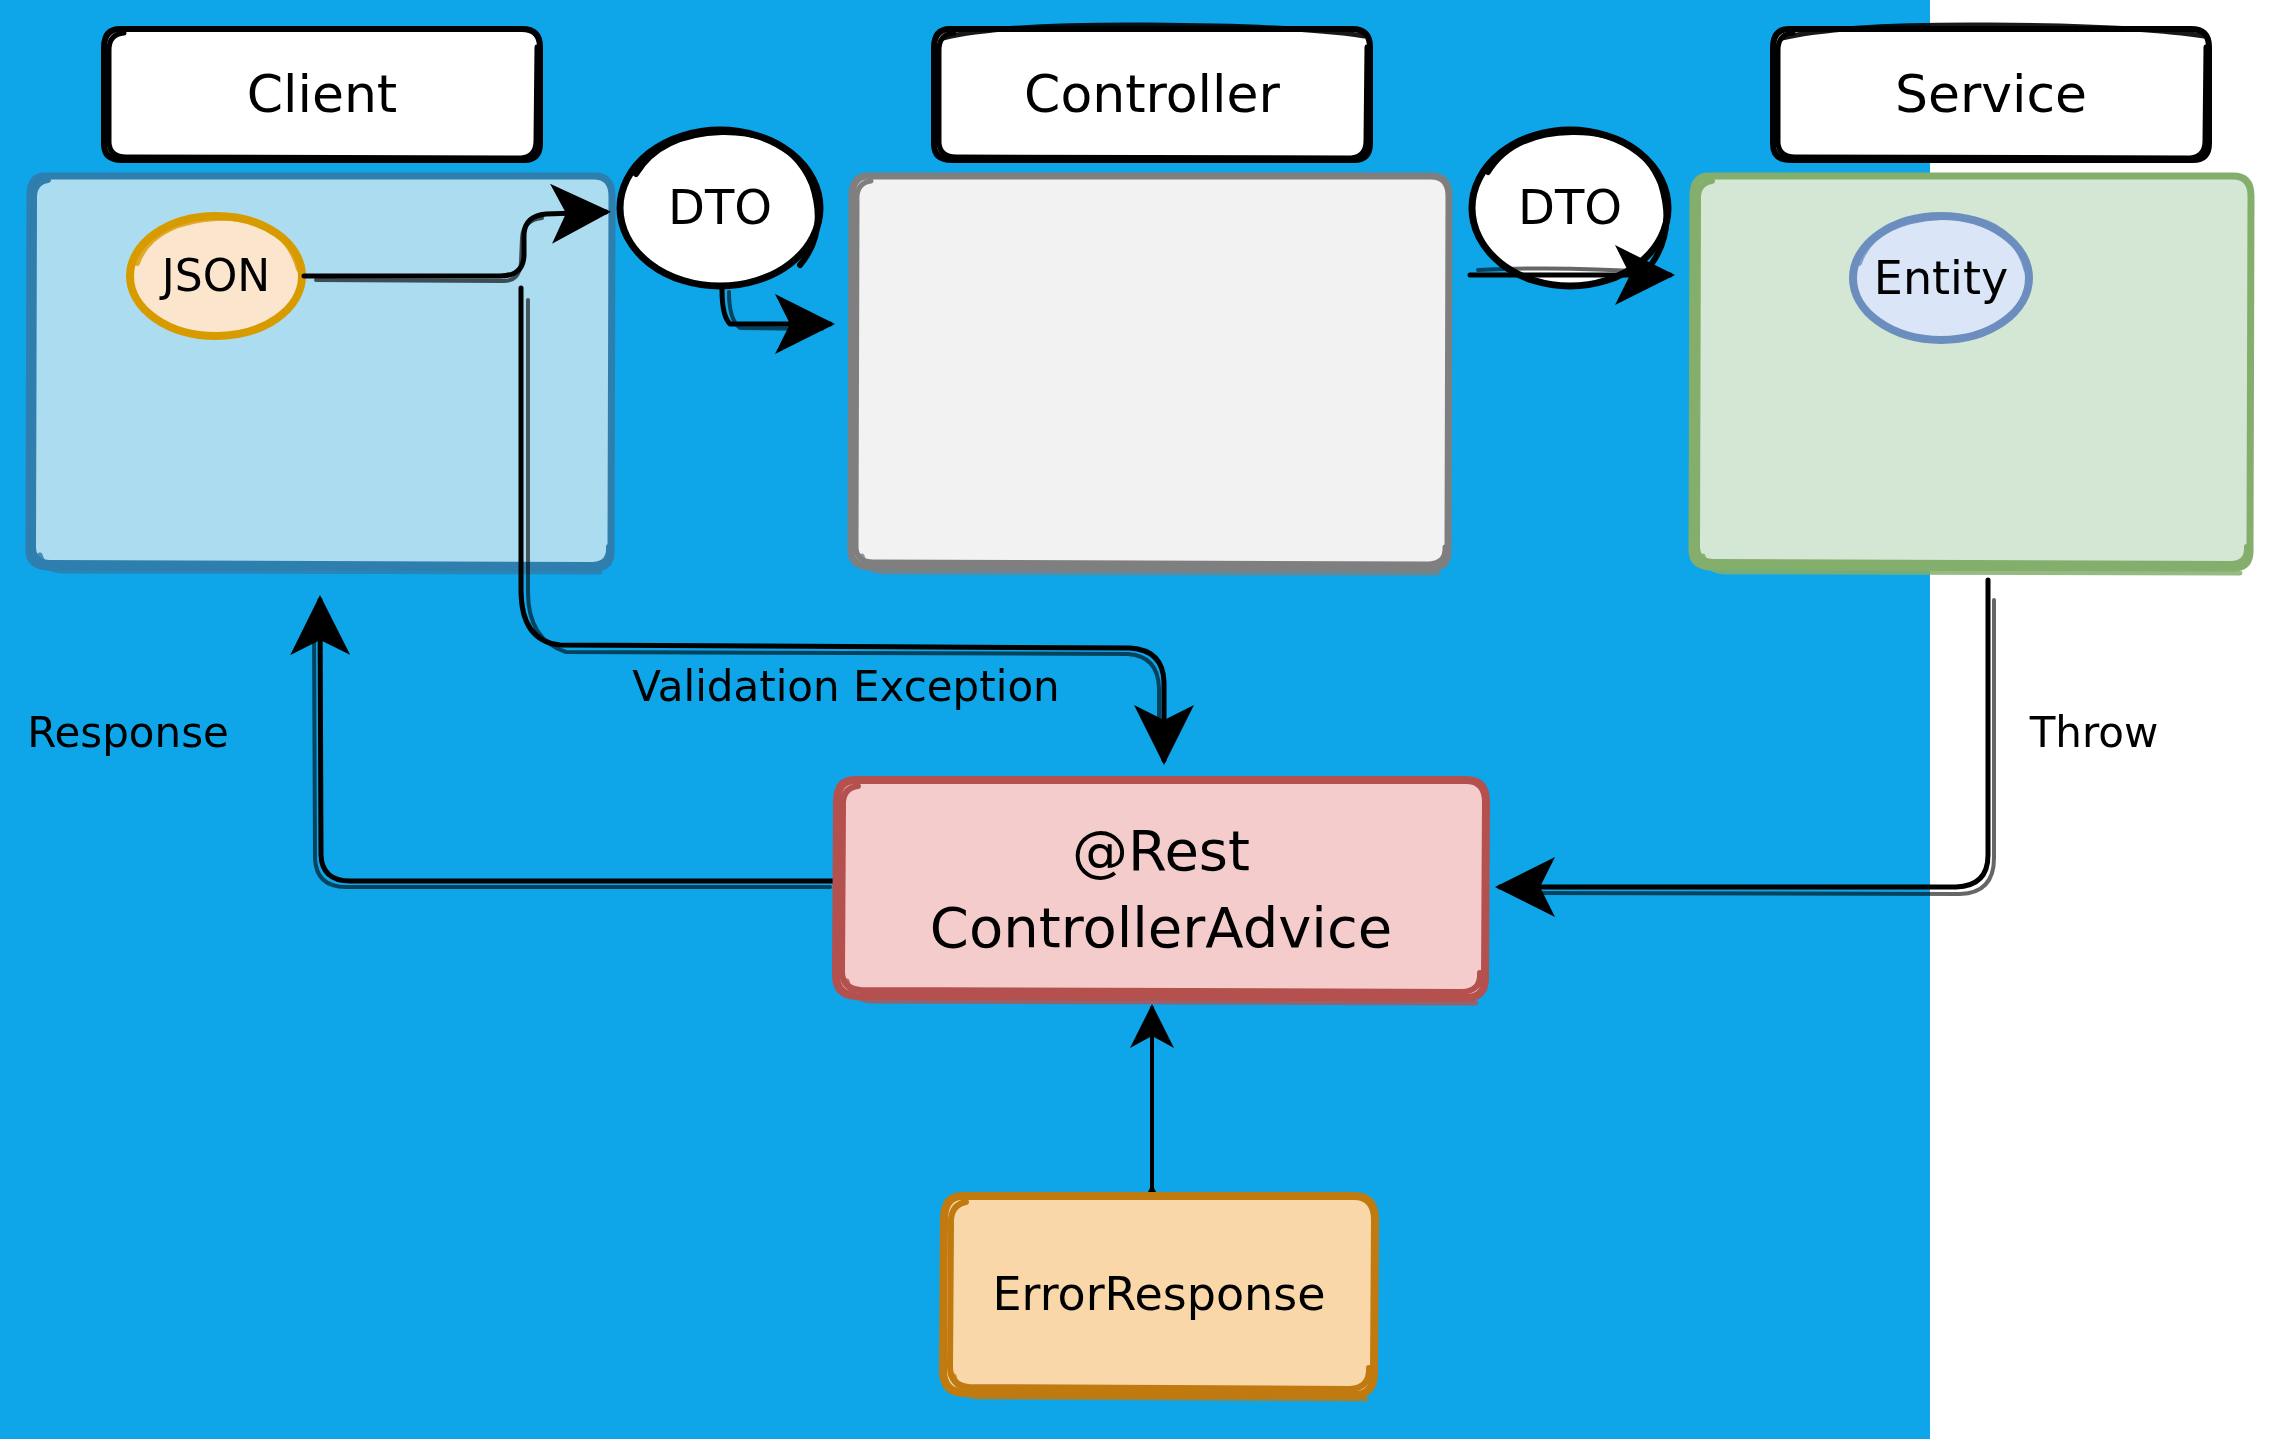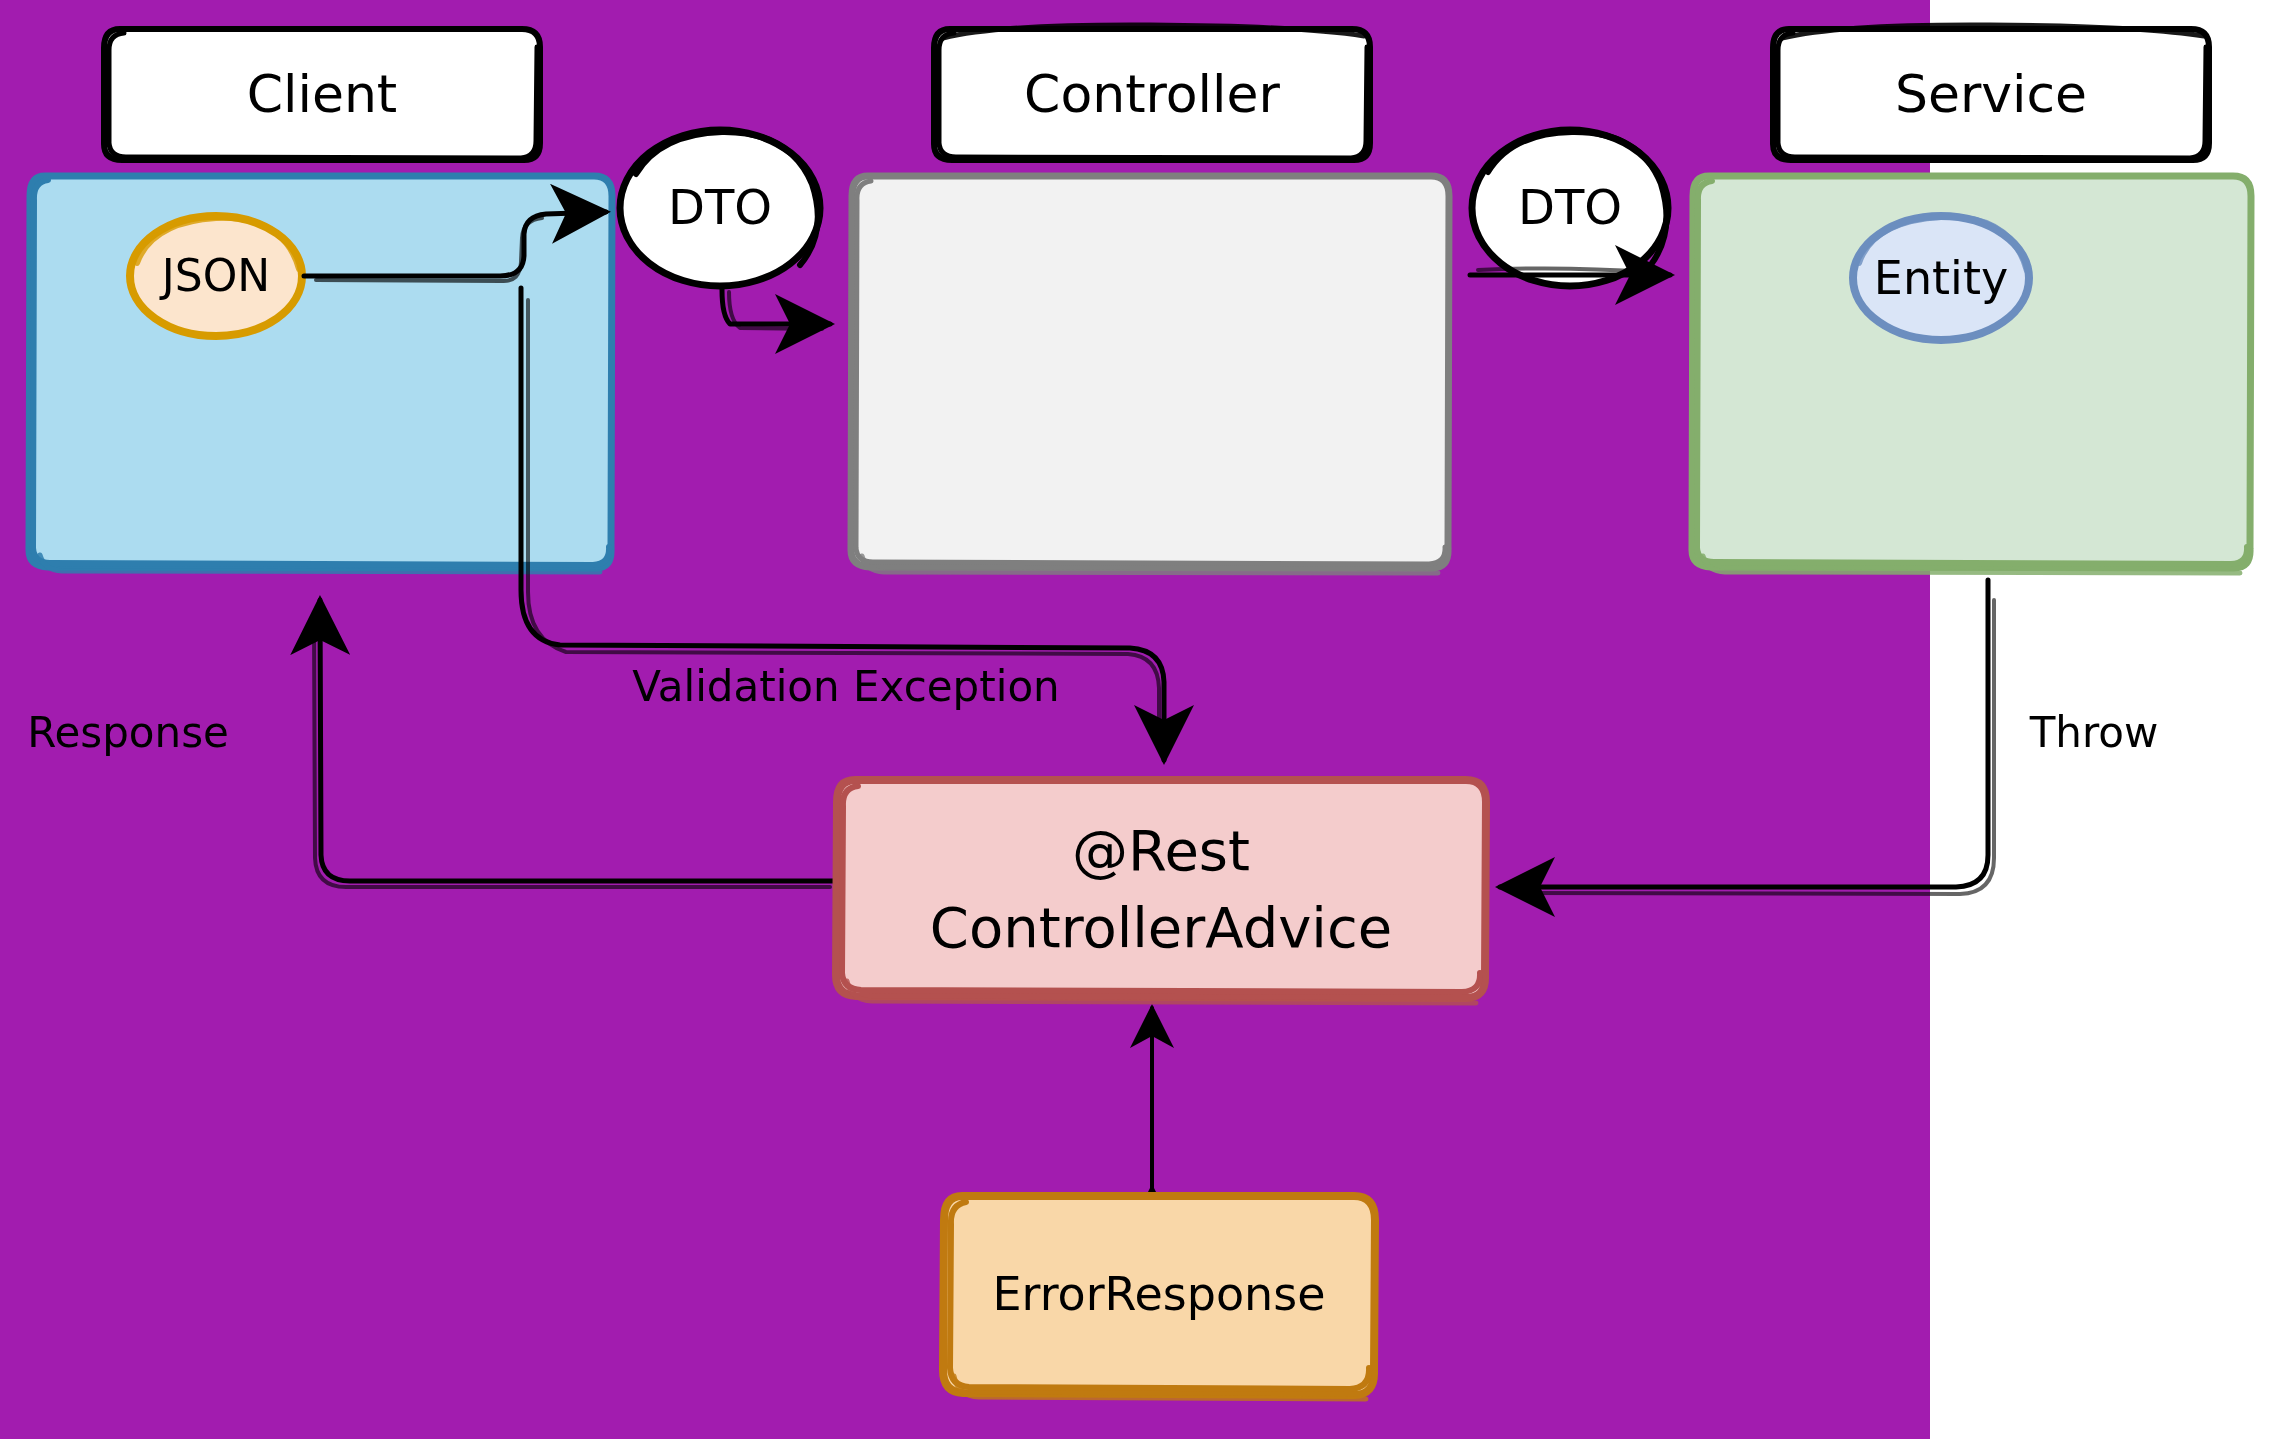--- a/index.html
+++ b/index.html
@@ -10,21 +10,21 @@
   body {
     width: 2279px;
     height: 1439px;
     overflow: hidden;
     font-family: "DejaVu Sans", sans-serif;
   }
   #diagram-root {
     position: relative;
     width: 1930px;
     height: 1439px;
-    background: #a21caf;
+    background: #0ea5e9;
   }
   svg#diagram-svg {
     position: absolute;
     left: 0;
     top: 0;
     width: 2279px;
     height: 1439px;
   }
   .node-text {
     font-family: "DejaVu Sans", sans-serif;

